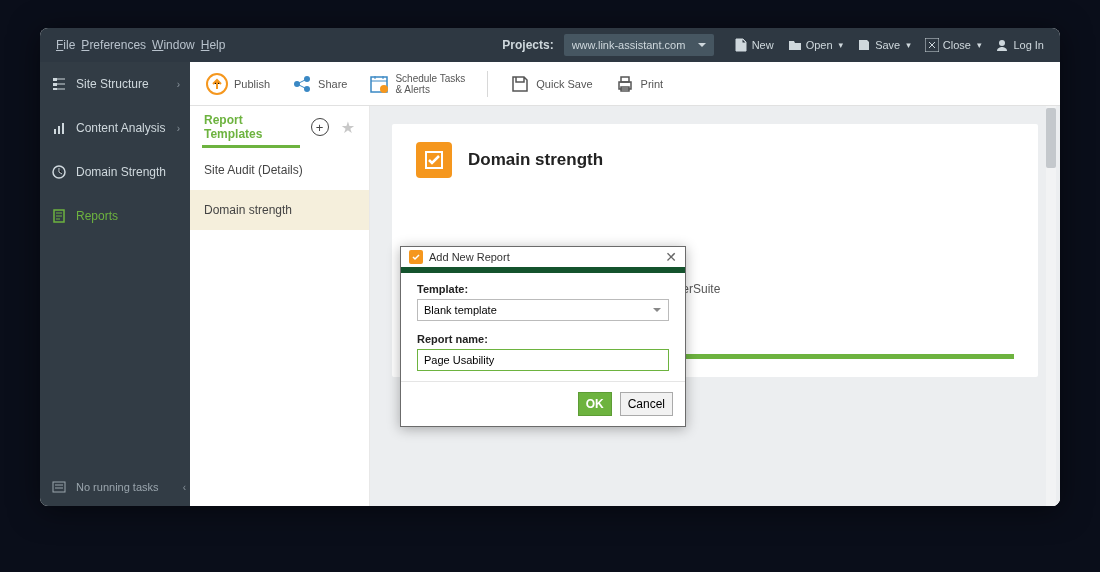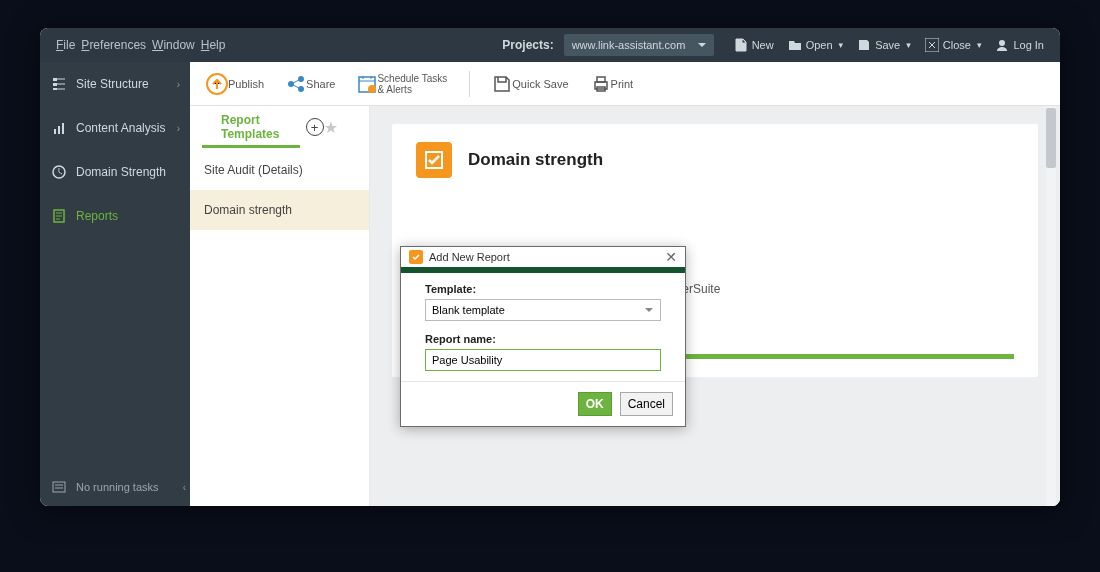--- a/index.html
+++ b/index.html
@@ -20,26 +20,26 @@
 .body{flex:1;display:flex;overflow:hidden}
 .sidebar{width:150px;background:#323c45;display:flex;flex-direction:column;color:#cfd8dd;font-size:12px}
 .side-item{height:44px;display:flex;align-items:center;padding:0 12px;gap:10px;cursor:pointer;position:relative}
 .side-item.active{color:#6db33f}
 .side-item .chev-r{position:absolute;right:10px;font-size:10px;color:#8a949c}
 .side-item.bottom{margin-top:auto;font-size:11px;color:#9aa5ad;height:38px}
 .side-collapse{position:absolute;right:4px;top:50%;transform:translateY(-50%);font-size:10px;color:#8a949c}
 .ico{width:14px;height:14px;display:inline-block}
 .content{flex:1;display:flex;flex-direction:column;overflow:hidden;background:#fff}
 .toolbar{height:44px;border-bottom:1px solid #e1e1e1;display:flex;align-items:center;padding:0 16px;gap:22px;font-size:11px;color:#555}
-.tool{display:flex;align-items:center;cursor:pointer}
+.tool{display:flex;align-items:center;gap:6px;cursor:pointer}
 .tool .multi{line-height:11px;font-size:10px}
 .sep{width:1px;height:26px;background:#d8d8d8}
 .main{flex:1;display:flex;overflow:hidden}
 .templates{width:180px;border-right:1px solid #e8e8e8;background:#fff}
-.tmpl-header{height:44px;display:flex;align-items:center;padding:0 31px;gap:0;border-bottom:2px solid transparent;position:relative}
+.tmpl-header{height:44px;display:flex;align-items:center;padding:0 14px;gap:12px;border-bottom:2px solid transparent;position:relative}
 .tmpl-title{color:#6db33f;font-size:12px;font-weight:600;flex:1}
 .tmpl-underline{position:absolute;left:12px;bottom:0;height:3px;width:98px;background:#6db33f}
 .plus-btn{width:18px;height:18px;border:1.5px solid #444;border-radius:50%;display:flex;align-items:center;justify-content:center;font-size:13px;color:#444;cursor:pointer;line-height:1}
 .star-btn{color:#c8c8c8;font-size:16px;cursor:pointer}
 .tmpl-item{padding:13px 14px;font-size:12px;color:#444;cursor:pointer}
 .tmpl-item.selected{background:#f5efdc}
 .report-area{flex:1;background:#eceef0;padding:18px 22px;overflow:auto;position:relative}
 .report-card{background:#fff;border-radius:2px;padding:18px 24px}
 .report-head{display:flex;align-items:center;gap:16px;margin-bottom:24px}
 .check-badge{width:36px;height:36px;background:#f5971e;border-radius:4px;display:flex;align-items:center;justify-content:center}
@@ -52,21 +52,21 @@
 .progress-bar{height:5px;background:#6db33f;margin-top:6px;width:100%}
 .scrollbar{position:absolute;right:4px;top:0;bottom:0;width:10px;background:#f2f3f4}
 .scrollbar .thumb{background:#c4c8cc;width:100%;height:60px;margin-top:2px;border-radius:2px}
 
 
 .dialog{position:absolute;left:360px;top:218px;width:286px;background:#fff;border:1px solid #6b6b6b;box-shadow:0 2px 12px rgba(0,0,0,.3);font-size:12px}
 .dialog-head{height:26px;background:#fff;border-bottom:6px solid #14532d;display:flex;align-items:center;padding:0 8px;gap:6px}
 .dialog-head .mini-badge{width:14px;height:14px;background:#f5971e;border-radius:2px;display:flex;align-items:center;justify-content:center}
 .dialog-head .ttl{flex:1;color:#333;font-size:11px}
 .dialog-head .x{color:#666;cursor:pointer;font-size:14px}
-.dialog-body{padding:10px 24px}
+.dialog-body{padding:10px 16px}
 .field-label{font-weight:700;color:#222;margin-bottom:4px;font-size:11px}
 .combo{position:relative;margin-bottom:12px}
 .combo select{width:100%;height:22px;font-size:11px;padding:0 6px;border:1px solid #bbb;appearance:none;background:#fff}
 .combo:after{content:'';position:absolute;right:8px;top:9px;border-left:4px solid transparent;border-right:4px solid transparent;border-top:4px solid #888}
 .text-input{width:100%;height:22px;border:1px solid #6db33f;padding:0 6px;font-size:11px;outline:none}
 .text-input-row{position:relative}
 @keyframes blink{50%{opacity:0}}
 .dialog-foot{display:flex;justify-content:flex-end;gap:8px;padding:10px 12px;border-top:1px solid #e5e5e5}
 .btn{height:24px;padding:0 7px;font-size:12px;border:1px solid #aaa;cursor:pointer;background:#f2f2f2}
 .btn.primary{background:#6db33f;color:#fff;border-color:#5d9c35;font-weight:600}

